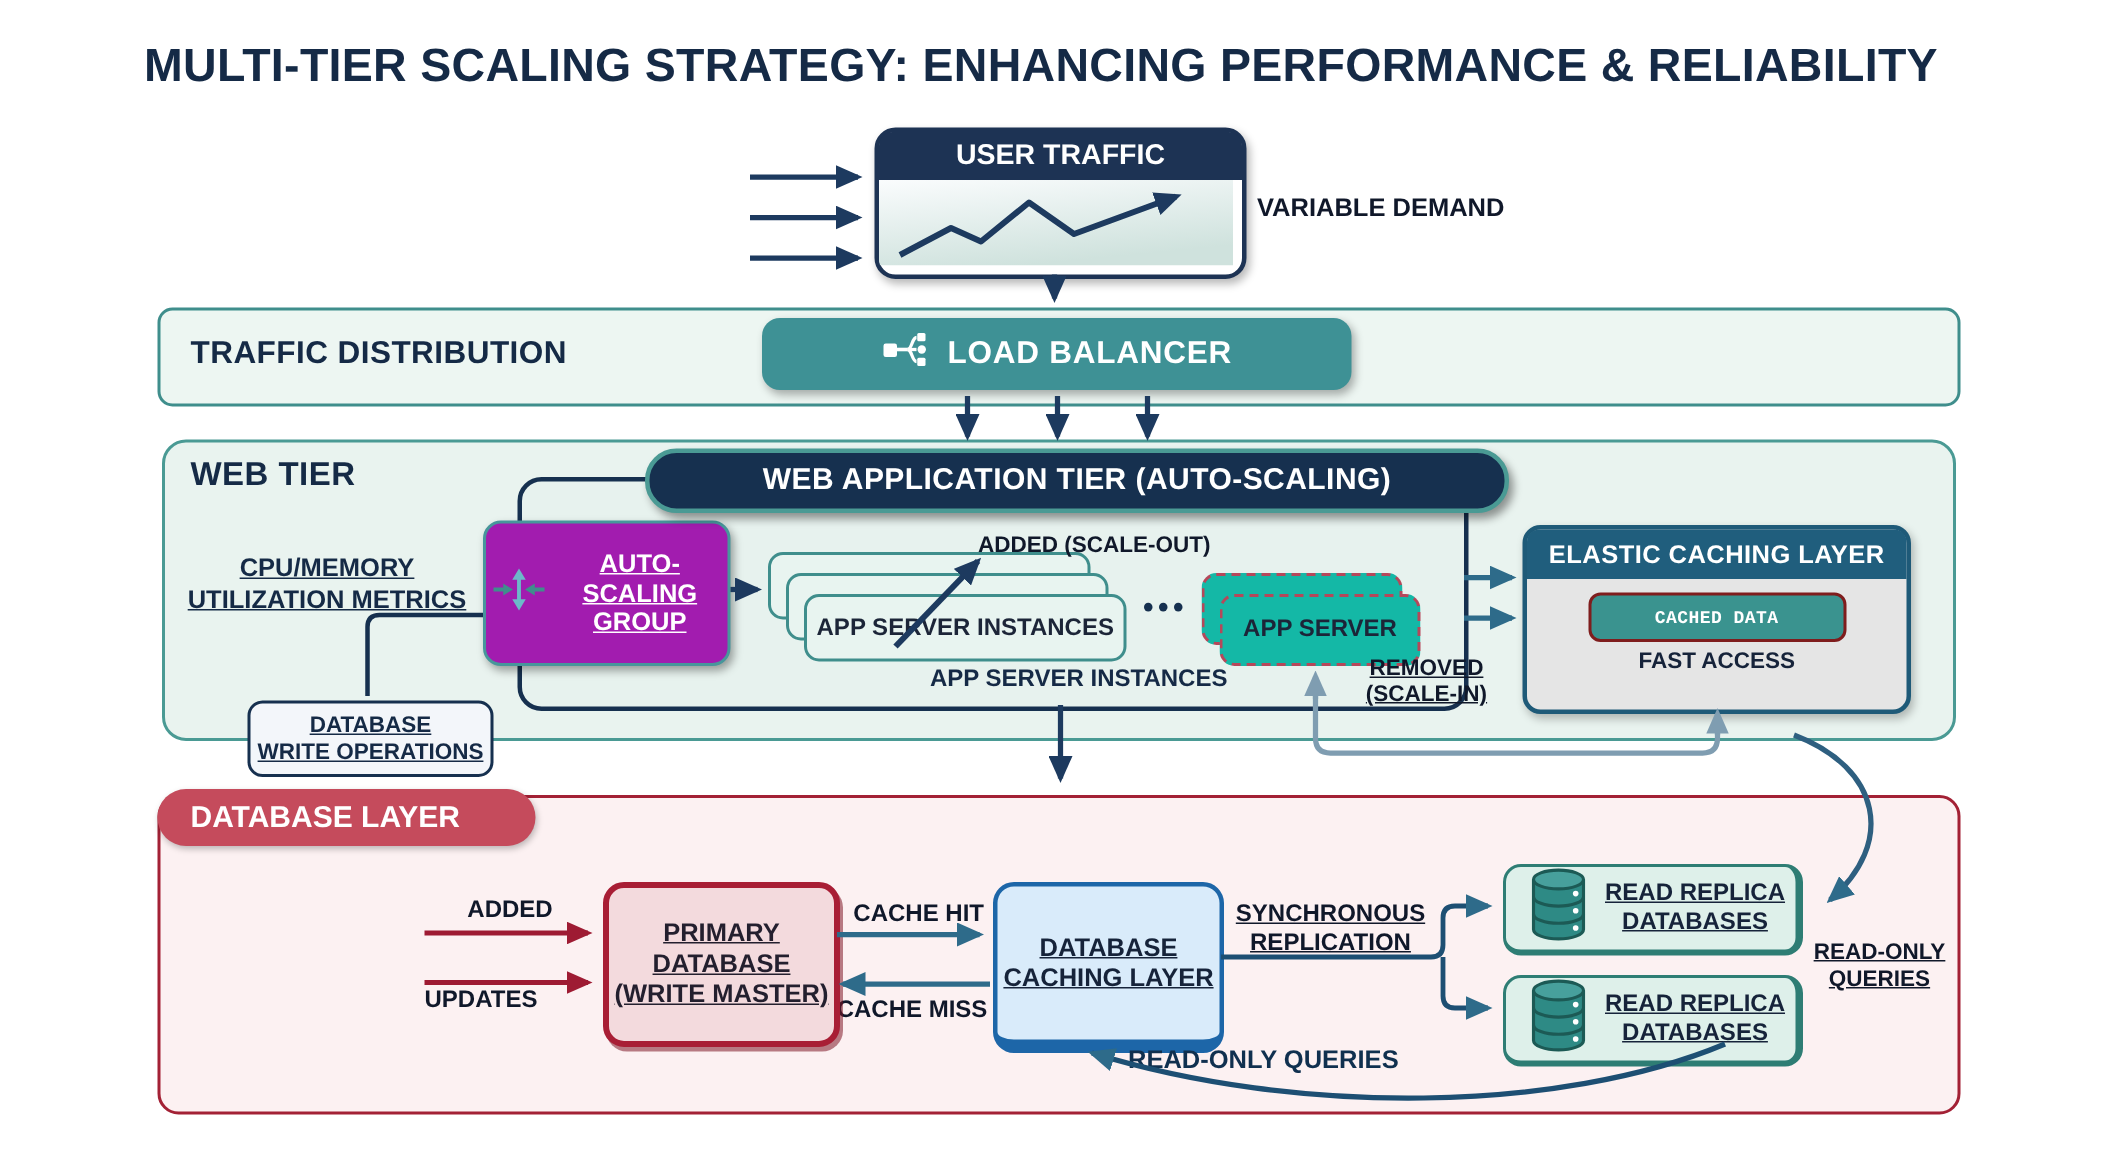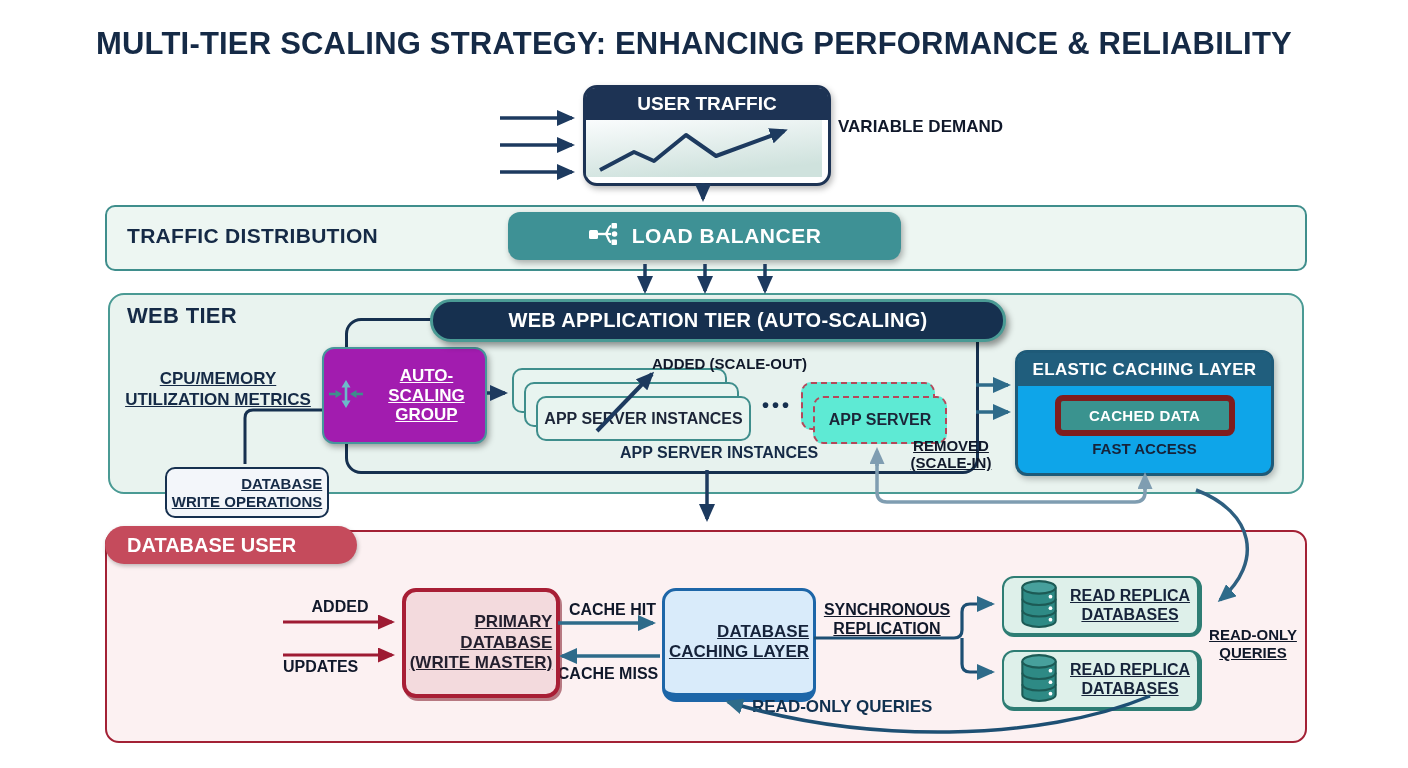--- a/index.html
+++ b/index.html
@@ -1,31 +1,31 @@
 <!DOCTYPE html>
 <html><head>
 <meta charset="utf-8">
 <style>
   html,body{margin:0;padding:0;background:#ffffff;}
   #canvas{position:relative;width:1408px;height:768px;background:#ffffff;overflow:hidden;
           font-family:"Liberation Sans","DejaVu Sans",sans-serif;color:#16233a;}
   .abs{position:absolute;}
   .b{font-weight:bold;}
   .ml{white-space:pre-line;text-decoration:underline;}
-  .ctr{display:flex;align-items:center;justify-content:center;text-align:right;}
+  .ctr{display:flex;align-items:center;justify-content:center;text-align:center;}
 
   
   #title{left:96px;top:26px;width:1260px;font-size:31px;font-weight:800;letter-spacing:.2px;color:#152a46;}
 
   
   #ut-box{left:583px;top:85px;width:242px;height:95px;border:3px solid #1d3354;border-radius:14px;
           background:#ffffff;box-shadow:2px 3px 6px rgba(0,0,0,.28);z-index:10;display:flex;flex-direction:column;}
   #ut-head{height:32px;background:#1d3354;color:#fff;font-size:19px;border-radius:9px 9px 0 0;}
   #ut-body{flex:1;border-radius:0 0 10px 10px;overflow:hidden;}
-  #variable-demand{left:838px;top:117px;font-size:17px;color:#10182a;}
+  #variable-demand{left:838px;top:129px;font-size:17px;color:#10182a;}
 
   
   #band{left:105px;top:205px;width:1198px;height:62px;background:#edf6f2;border:2px solid #3f8e8c;border-radius:10px;}
   #band-label{left:127px;top:224px;font-size:21px;color:#152a46;letter-spacing:.3px;}
   #lb-pill{left:508px;top:212px;width:393px;height:48px;background:#3e9195;border-radius:12px;z-index:10;
            box-shadow:2px 3px 6px rgba(0,0,0,.3);display:flex;align-items:center;justify-content:center;gap:12px;
            color:#fff;font-size:21px;letter-spacing:.5px;}
 
   
   #web-panel{left:108px;top:293px;width:1192px;height:197px;background:#e9f3ef;border:2px solid #4a9a94;border-radius:16px;}
@@ -36,34 +36,34 @@
   #cpu-metrics{left:112px;top:368px;width:212px;font-size:17px;line-height:1.25;color:#152a46;text-align:center;z-index:6;}
   #asg{left:322px;top:347px;width:161px;height:93px;background:#a21caf;border:2.5px solid #47969b;border-radius:12px;z-index:10;
        display:flex;align-items:center;justify-content:center;box-shadow:2px 3px 6px rgba(0,0,0,.35);}
   #asg .lbl{color:#fff;font-size:17px;line-height:1.15;text-align:center;font-weight:bold;}
   .server{background:#e8f4f0;border:2px solid #3f8e8c;border-radius:10px;}
   #srv-b1{left:512px;top:368px;width:211px;height:41px;z-index:5;}
   #srv-b2{left:524px;top:382px;width:211px;height:41px;z-index:6;}
   #srv-f {left:536px;top:396px;width:211px;height:41px;z-index:7;font-size:16px;color:#1c2538;}
   #added-label{left:652px;top:355px;font-size:15px;color:#10182a;z-index:8;}
   #dots{left:762px;top:394px;font-size:20px;letter-spacing:3px;color:#16304f;z-index:8;}
-  .dashed{background:#5eead4;border:2px dashed #b5485a;border-radius:10px;}
+  .dashed{background:#14b8a6;border:2px dashed #b5485a;border-radius:10px;}
   #dsh-b{left:801px;top:382px;width:130px;height:44px;z-index:5;}
   #dsh-f{left:813px;top:396px;width:130px;height:44px;z-index:7;font-size:16px;color:#1c2538;}
   #removed-label{left:896px;top:437px;width:110px;font-size:15px;line-height:1.15;text-align:center;color:#10182a;z-index:8;}
   #srv-caption{left:620px;top:444px;font-size:16px;color:#152a46;z-index:8;}
   #dbw-box{left:165px;top:467px;width:160px;height:47px;background:#f3f6fa;border:2.5px solid #16304f;border-radius:10px;
            font-size:15px;line-height:1.2;color:#152a46;z-index:10;}
 
   
-  #ecl{left:1015px;top:350px;width:253px;height:120px;border:3px solid #1e5a78;border-radius:12px;background:#0ea5e9;
+  #ecl{left:1015px;top:350px;width:253px;height:120px;border:3px solid #1e5a78;border-radius:12px;background:#e5e5e5;
        z-index:10;display:flex;flex-direction:column;box-shadow:2px 3px 6px rgba(0,0,0,.25);}
   #ecl-head{height:33px;background:#205e7d;color:#fff;font-size:17px;border-radius:8px 8px 0 0;letter-spacing:.3px;}
-  #cached-pill{margin:9px auto 0;width:168px;height:29px;background:#3a938f;border:6px solid #7f1d1d;border-radius:8px;
-               color:#fff;font-size:15px;letter-spacing:.3px;}
+  #cached-pill{margin:9px auto 0;width:168px;height:29px;background:#3a938f;border:2px solid #7f1d1d;border-radius:8px;
+               color:#fff;font-size:12px;letter-spacing:.3px;font-family:Liberation Mono, monospace;}
   #fast-access{margin-top:4px;text-align:center;font-size:15px;color:#16233a;font-weight:bold;}
 
   
   #db-panel{left:105px;top:530px;width:1198px;height:209px;background:#fcf1f2;border:2.5px solid #a32135;border-radius:14px;}
   #db-pill-l{left:105px;top:526px;width:252px;height:38px;background:#c54b5c;border-radius:19px;z-index:10;
              display:flex;align-items:center;color:#fff;font-size:20px;padding-left:0;box-shadow:1px 2px 4px rgba(0,0,0,.25);}
   #db-pill-l span{margin-left:22px;}
   #db-pill-m{left:348px;top:526px;width:872px;height:38px;background:#9e1b33;border-radius:19px;color:#fff;font-size:20px;
              z-index:11;box-shadow:2px 3px 6px rgba(0,0,0,.3);letter-spacing:.3px;}
   #writes-label{left:283px;top:598px;width:114px;text-align:center;font-size:16px;color:#10182a;}
@@ -168,21 +168,21 @@
 WRITE OPERATIONS</div>
 
   <div id="ecl" class="abs">
     <div id="ecl-head" class="b ctr">ELASTIC CACHING LAYER</div>
     <div id="cached-pill" class="b ctr">CACHED DATA</div>
     <div id="fast-access">FAST ACCESS</div>
   </div>
 
   <div id="db-panel" class="abs"></div>
   <div id="db-pill-l" class="abs b">
-    <span>DATABASE USER</span>
+    <span>DATABASE LAYER</span>
   </div>
 
   <div id="writes-label" class="abs b">ADDED</div>
   <div id="updates-label" class="abs b">UPDATES</div>
 
   <div id="primary-db" class="abs b ml ctr">PRIMARY
 DATABASE
 (WRITE MASTER)</div>
 
   <div id="cache-hit" class="abs b">CACHE HIT</div>

